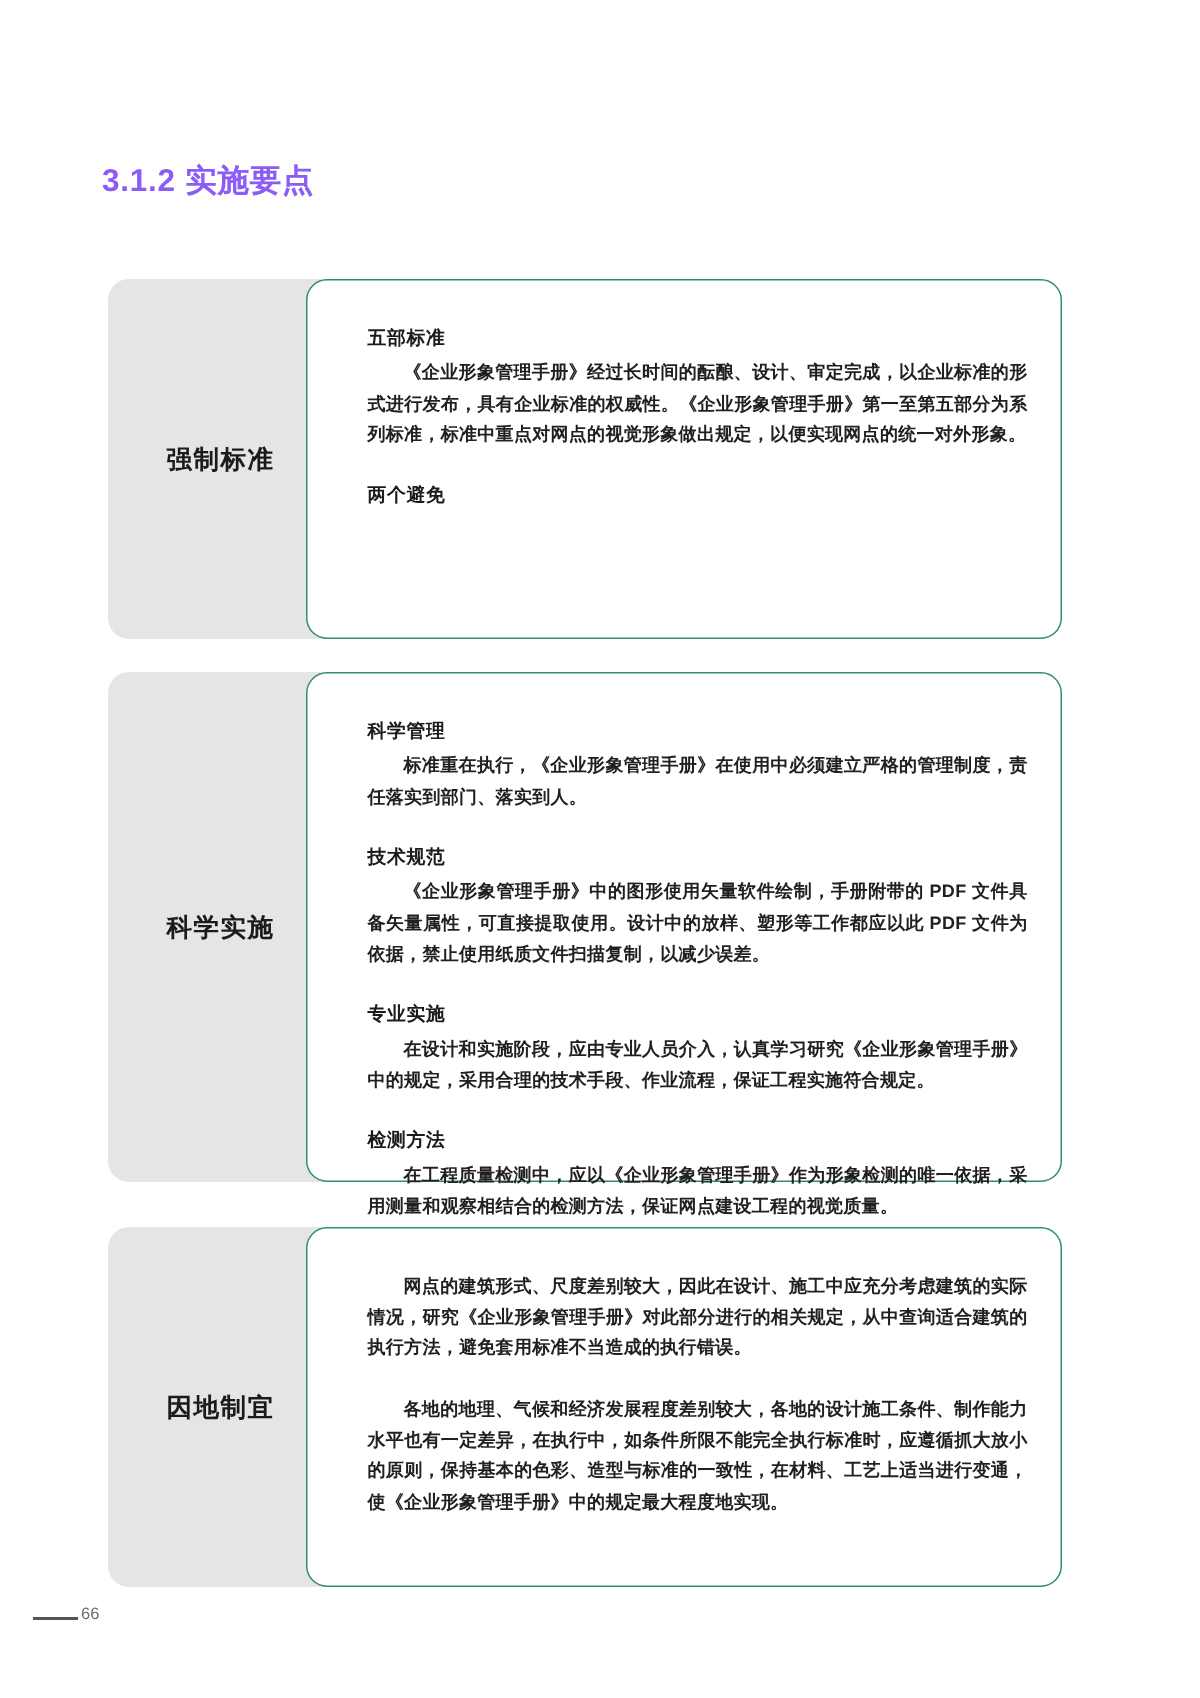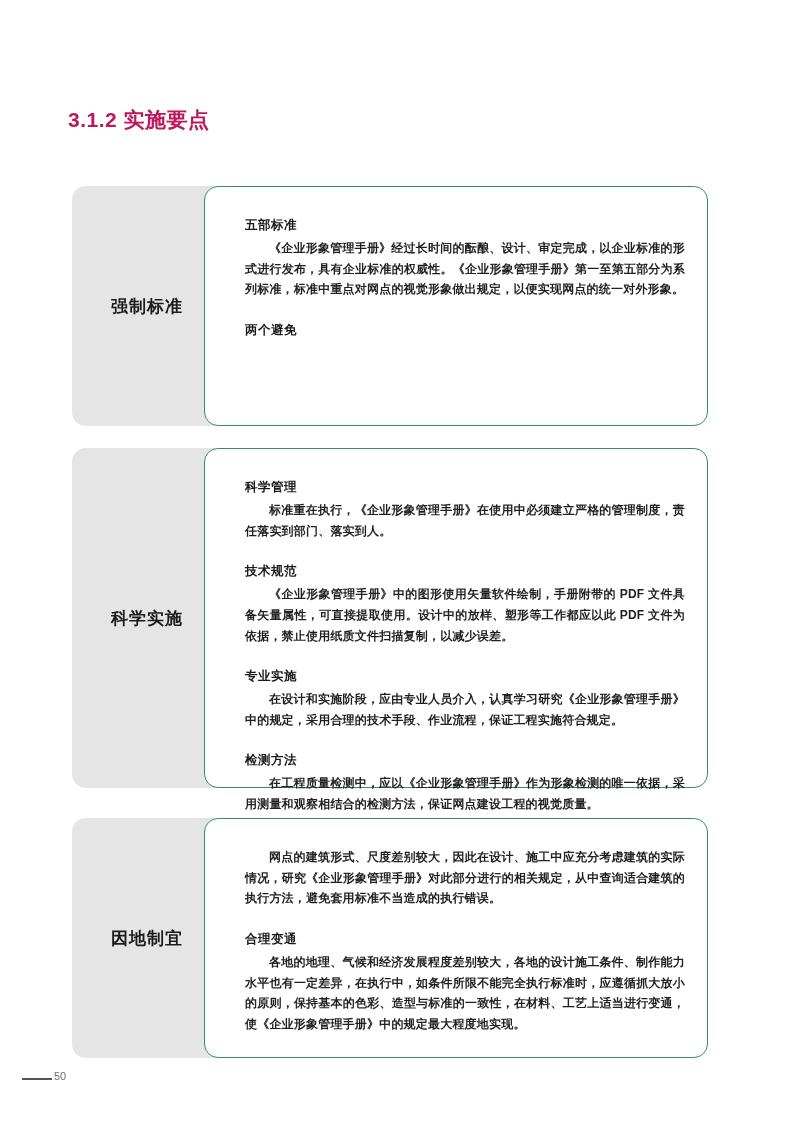--- a/index.html
+++ b/index.html
@@ -21,21 +21,21 @@
     height: 1132px;
     box-sizing: border-box;
   }
   .page-title {
     position: absolute;
     left: 68px;
     top: 106px;
     font-size: 21px;
     font-weight: 600;
     letter-spacing: 0.5px;
-    color: #be185d;
+    color: #8b5cf6;
   }
   .section {
     position: absolute;
     left: 72px;
     width: 636px;
     display: flex;
     align-items: stretch;
   }
   .tag {
     width: 150px;
@@ -155,22 +155,21 @@
 
   <div class="section" id="sec2">
     <div class="tag">
       <span class="tag-label">因地制宜</span>
     </div>
     <div class="content">
       <div class="block">
         <p class="para">网点的建筑形式、尺度差别较大，因此在设计、施工中应充分考虑建筑的实际情况，研究《企业形象管理手册》对此部分进行的相关规定，从中查询适合建筑的执行方法，避免套用标准不当造成的执行错误。</p>
       </div>
       <div class="block">
-        <div class="sub-title">合理变通</div>
         <p class="para">各地的地理、气候和经济发展程度差别较大，各地的设计施工条件、制作能力水平也有一定差异，在执行中，如条件所限不能完全执行标准时，应遵循抓大放小的原则，保持基本的色彩、造型与标准的一致性，在材料、工艺上适当进行变通，使《企业形象管理手册》中的规定最大程度地实现。</p>
       </div>
     </div>
   </div>
 
   <div class="footer-rule"></div>
-  <div class="page-number">50</div>
+  <div class="page-number">66</div>
 
 </div>
 
 </body></html>

